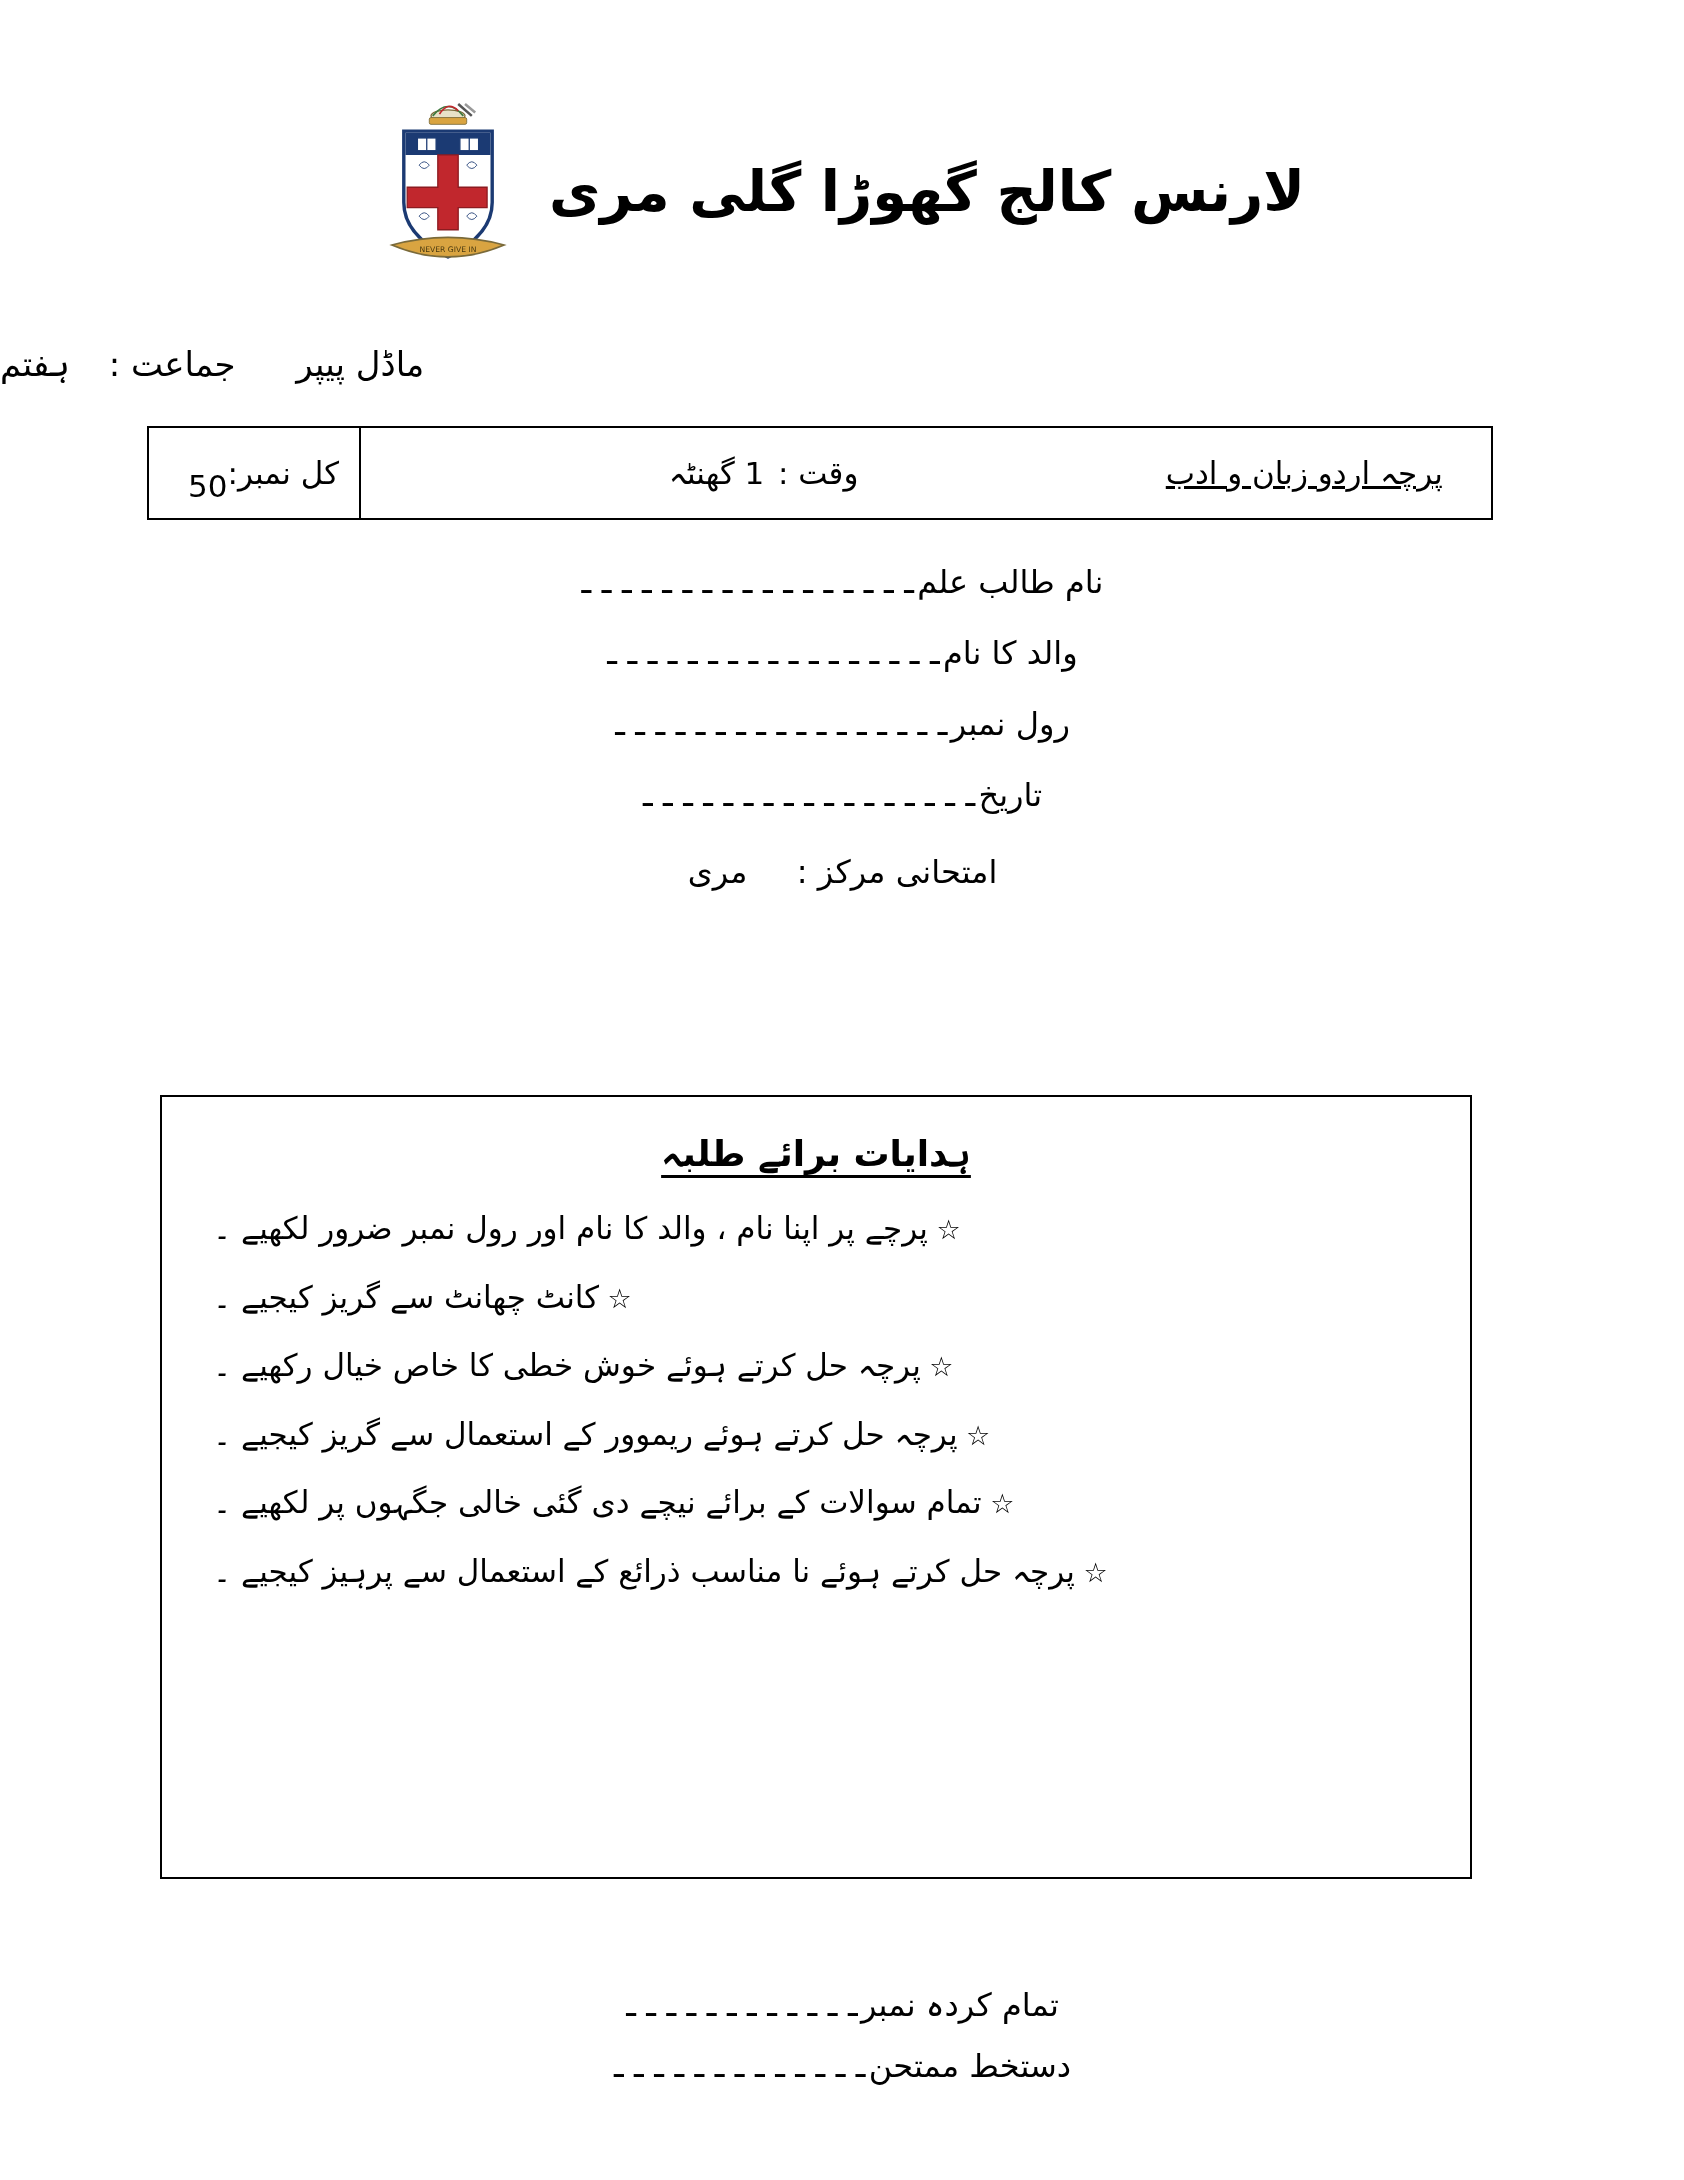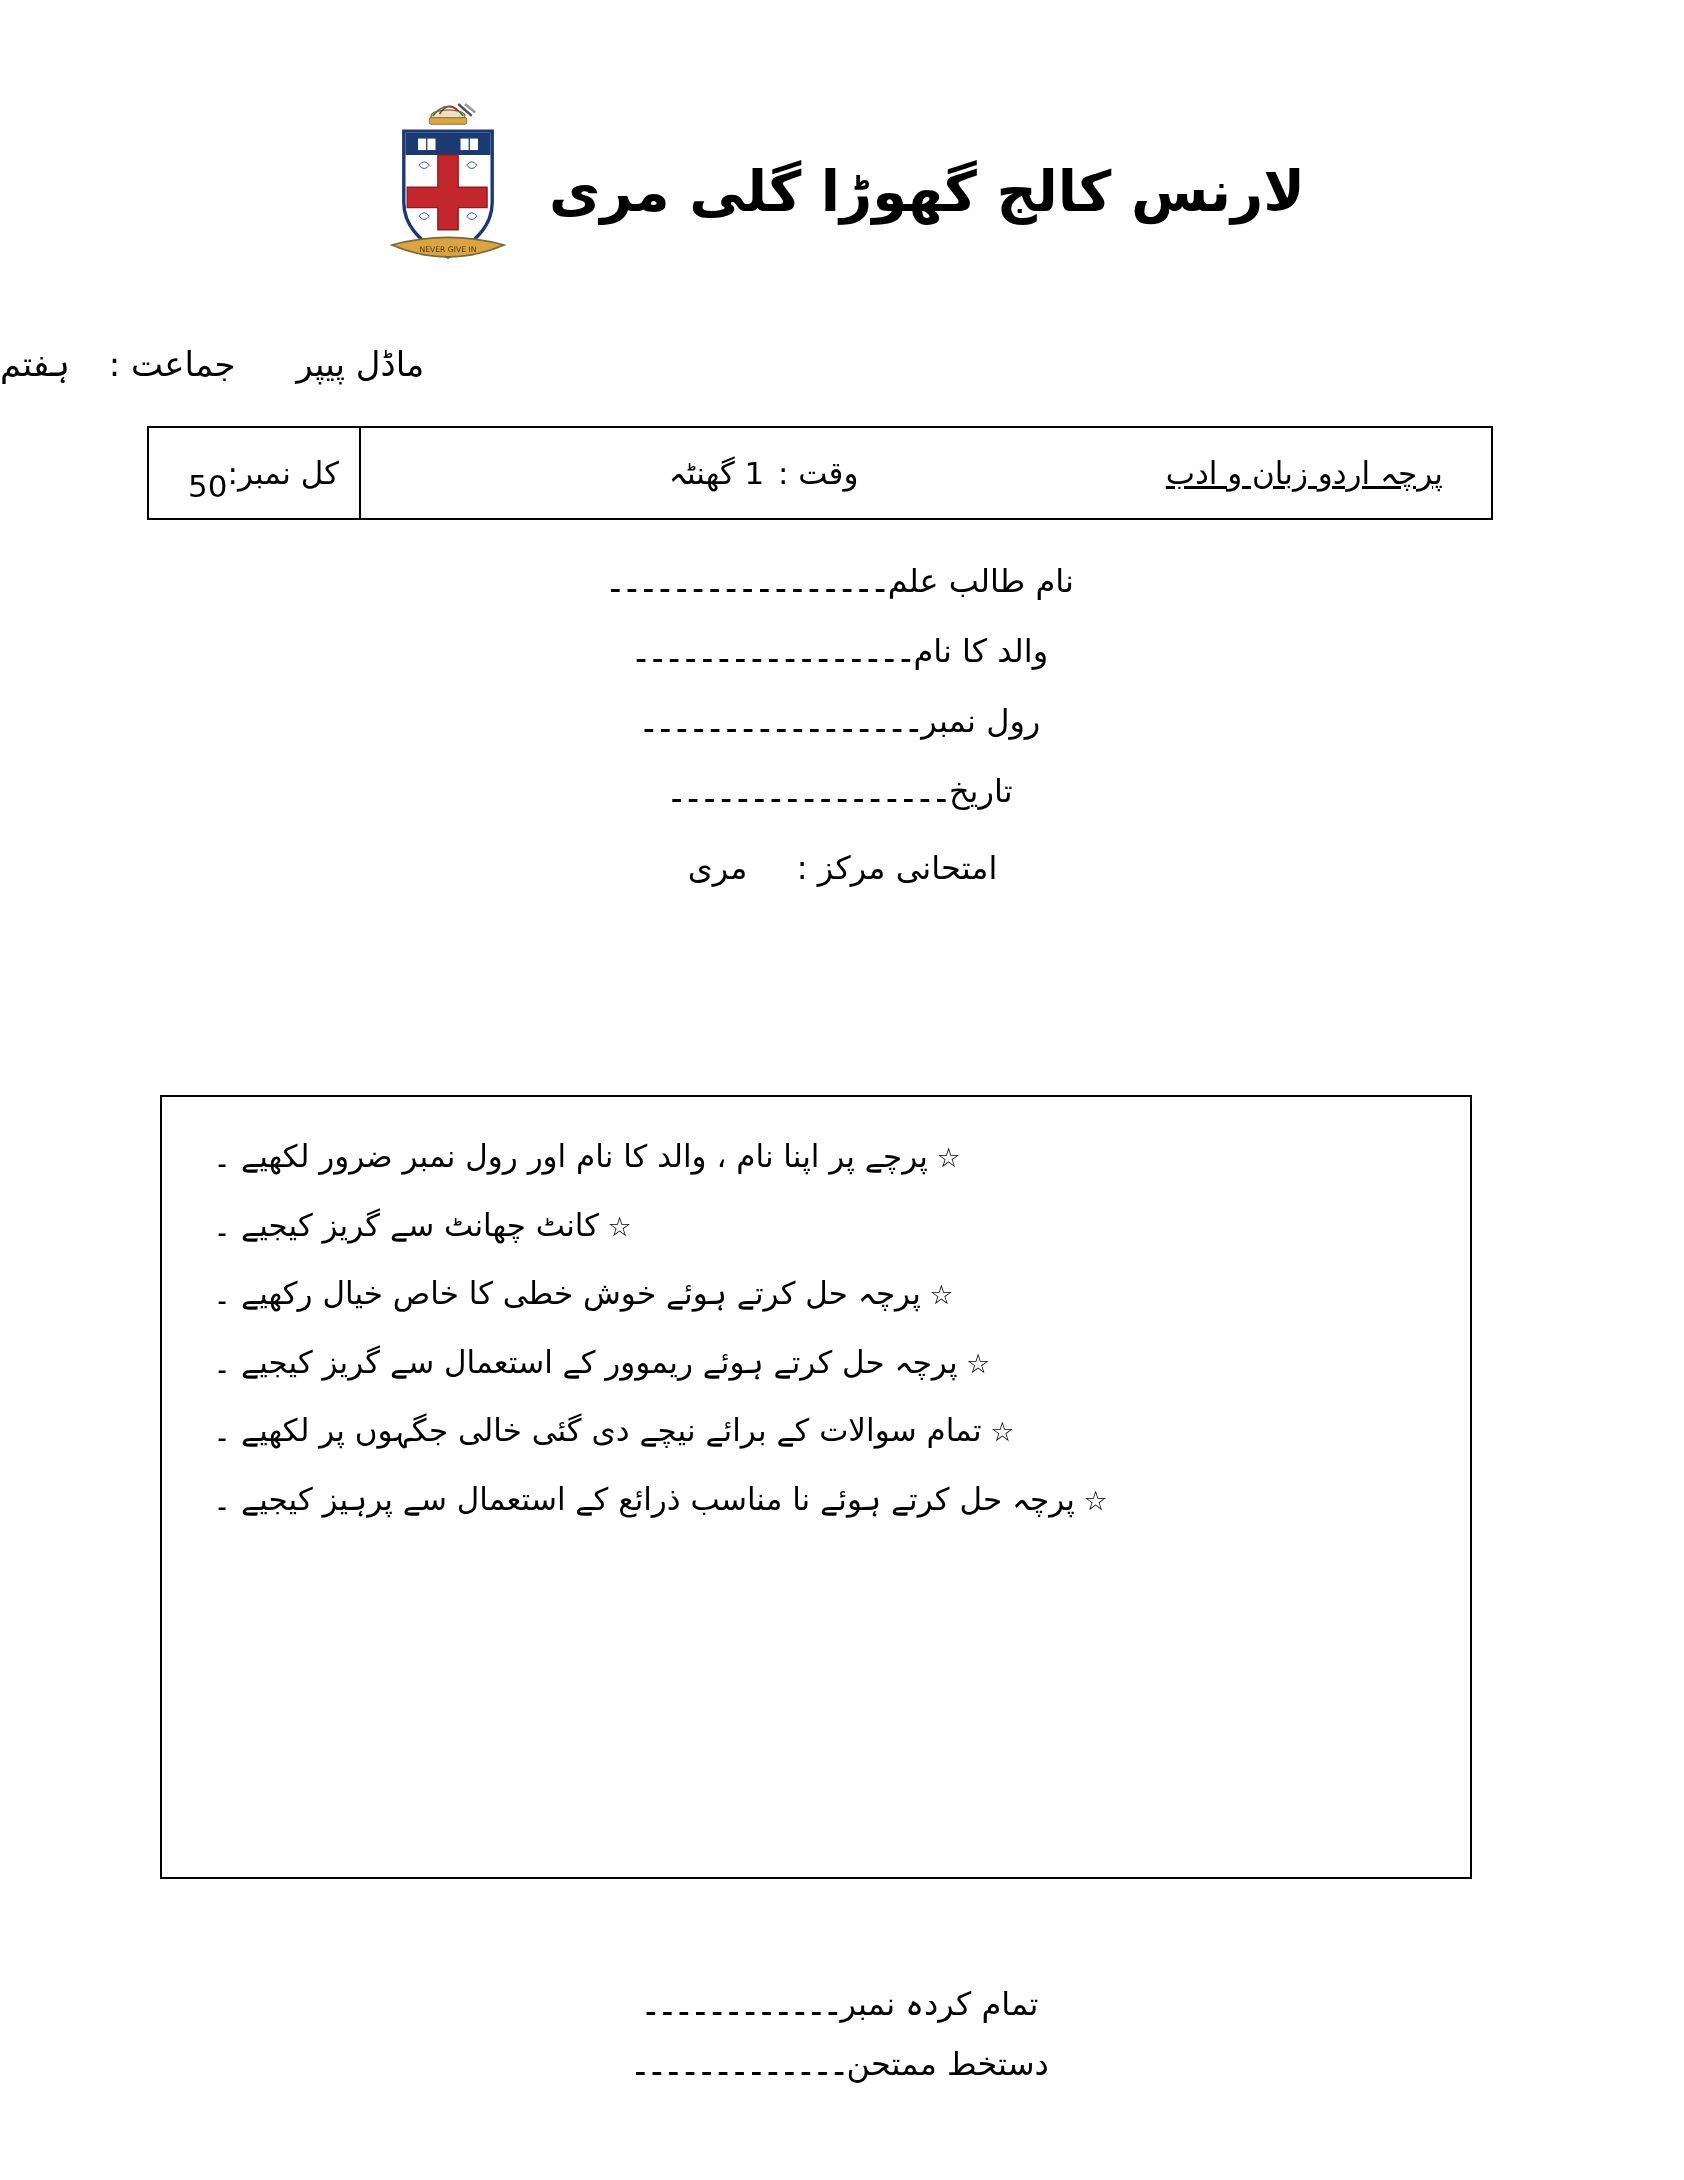--- a/index.html
+++ b/index.html
@@ -108,24 +108,23 @@
     flex-direction: row;
     align-items: baseline;
     justify-content: center;
     font-size: 32px;
     margin-bottom: 32px;
   }
   .field-label { white-space: nowrap; }
   .dashes {
     display: inline-block;
     letter-spacing: 6px;
-    font-size: 24px;
+    font-size: 33px;
     margin-right: 3.4px;
     white-space: nowrap;
-    font-weight: bold;
   }
   .center-line {
     text-align: center;
     font-size: 32px;
     margin-top: 39px;
   }
   .center-line .gap { display:inline-block; width: 29px; }
 
   
   .instructions {
@@ -258,20 +257,21 @@
     </div>
 
     <div class="center-line">
       <span>امتحانی مرکز  :</span>
       <span class="gap"></span>
       <span>مری</span>
     </div>
   </div>
 
   <div class="instructions">
+    <div class="instructions-title">ہدایات برائے طلبہ</div>
 
     <div class="instruction-item">
       <span class="star">☆</span>
       <span>پرچے پر اپنا  نام ، والد کا نام اور  رول نمبر ضرور لکھیے ۔</span>
     </div>
     <div class="instruction-item">
       <span class="star">☆</span>
       <span>کانٹ چھانٹ سے گریز کیجیے ۔</span>
     </div>
     <div class="instruction-item">

